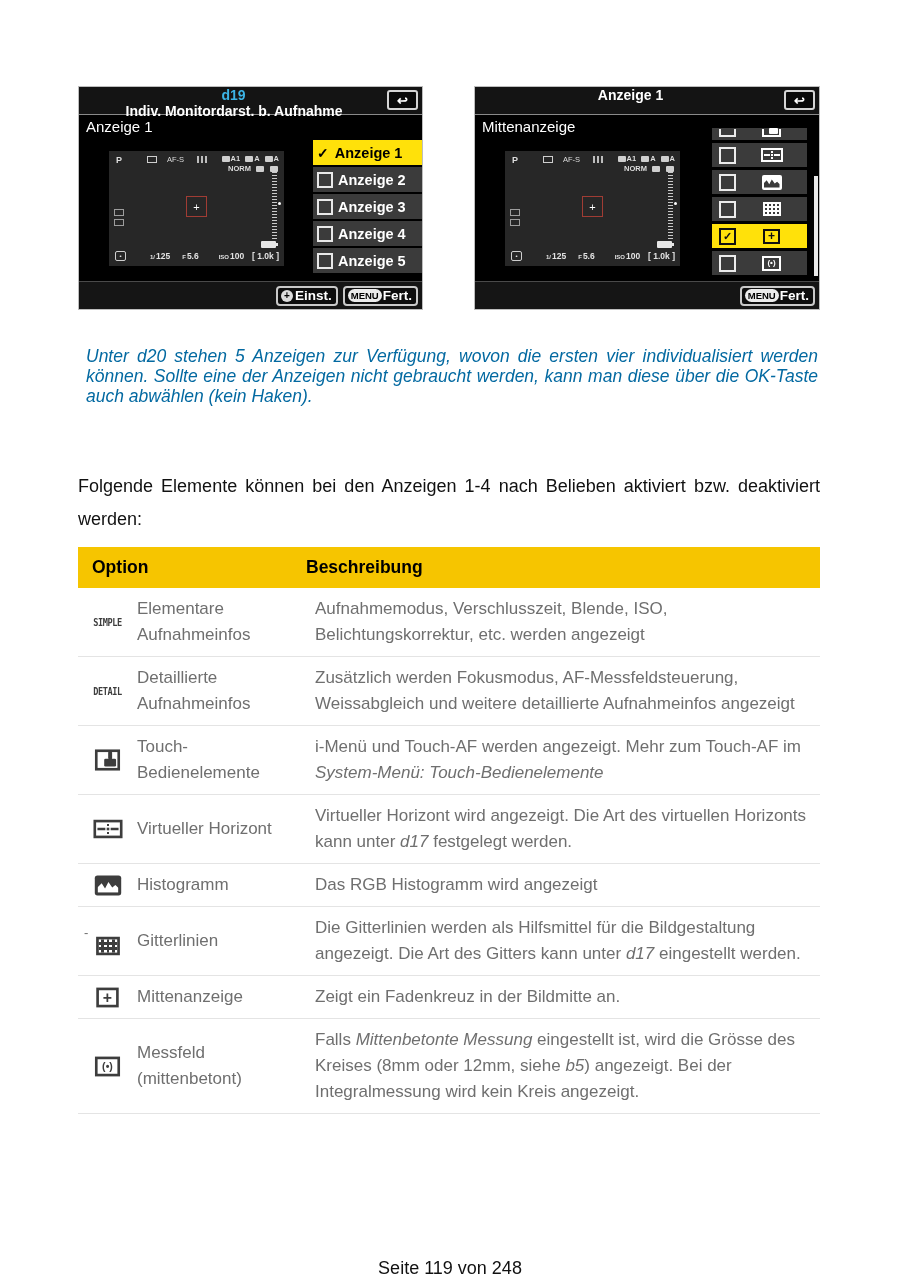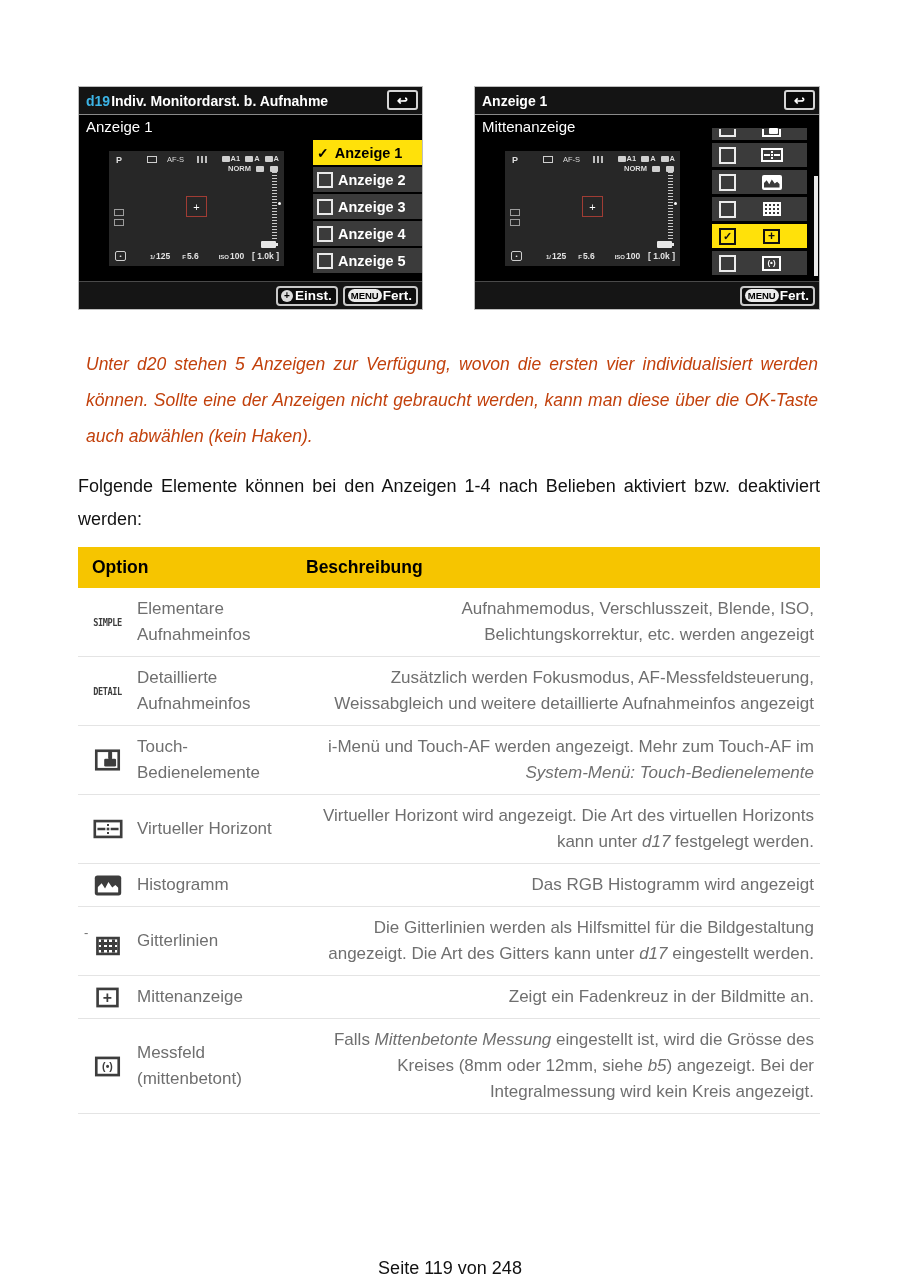--- a/index.html
+++ b/index.html
@@ -5,21 +5,21 @@
   html,body{margin:0;padding:0;}
   body{width:900px;height:1277px;position:relative;background:#ffffff;
        font-family:"Liberation Sans",sans-serif;overflow:hidden;}
 
   
   .scr{position:absolute;background:#000;border:1px solid #bdbdbd;overflow:hidden;}
   #scr-left{left:78px;top:86px;width:343px;height:222px;}
   #scr-right{left:474px;top:86px;width:344px;height:222px;}
   .titlebar{height:27px;background:#141414;border-bottom:1px solid #8a8a8a;display:flex;
             align-items:center;padding:0 40px 0 7px;color:#fff;font-size:14px;font-weight:700;
-            white-space:nowrap;}
+            white-space:nowrap;flex-direction:column;}
   .badge{color:#3cb4e6;margin-right:1px;font-weight:800;}
   .backbtn{position:absolute;right:4px;top:3px;width:31px;height:20px;border:2px solid #d6d6d6;
            border-radius:3px;background:#0a0a0a;color:#fff;display:flex;align-items:center;
            justify-content:center;font-size:13px;font-weight:700;line-height:1;box-sizing:border-box;}
   .subtitle{position:absolute;left:7px;top:31px;color:#fff;font-size:15px;}
 
   
   .preview{position:absolute;left:30px;top:64px;width:175px;height:115px;background:#272727;color:#dedede;}
   .pv-mode{position:absolute;left:7px;top:4px;font-size:9px;font-weight:700;}
   .pv-afbox{position:absolute;left:38px;top:5px;width:10px;height:7px;border:1px solid #cfcfcf;box-sizing:border-box;}
@@ -93,37 +93,37 @@
   .mi-center{width:17px;height:15px;border:2px solid currentColor;font-size:12px;font-weight:700;
       display:inline-flex;align-items:center;justify-content:center;line-height:1;}
   .mi-metering{width:19px;height:15px;border:2px solid currentColor;font-size:8px;font-weight:700;
       display:inline-flex;align-items:center;justify-content:center;line-height:1;}
   .mi-touch{width:19px;height:16px;border:2px solid currentColor;position:relative;}
   .mi-touch:before{content:'';position:absolute;right:1px;bottom:1px;width:9px;height:6px;background:currentColor;border-radius:1px;}
   .mi-touch:after{content:'';position:absolute;right:4px;bottom:6px;width:3px;height:7px;background:currentColor;border-radius:2px;}
 
   
   .note{position:absolute;left:86px;top:328px;width:732px;font-size:17.5px;font-style:italic;
-        line-height:36px;color:#c2410c;text-align:justify;}
+        line-height:20px;color:#0369a1;text-align:justify;}
   .intro{position:absolute;left:78px;top:452px;width:742px;font-size:18px;line-height:33px;
          color:#111;text-align:justify;}
   .pagefooter{position:absolute;left:0;top:1227px;width:100%;text-align:center;font-size:18px;color:#111;margin-top:31px;}
 
   
   .opt-table{position:absolute;left:78px;top:547px;width:742px;}
   .t-head{display:flex;align-items:center;background:#f6c500;height:41px;font-weight:700;
           font-size:17.5px;color:#000;}
   .h-opt{width:228px;padding-left:14px;box-sizing:border-box;}
   .t-row{display:flex;align-items:center;border-bottom:1px solid #e4e4e4;padding:8px 0;
          color:#6f6f6f;font-size:17px;line-height:26px;}
   .c-icon{width:59px;flex:none;display:flex;flex-direction:column;align-items:center;justify-content:center;color:#3d3d3d;}
   .c-icon .mi{transform:scale(1.32);}
   .c-icon .mi-histogram .mt{background:#fff;}
   .c-opt{width:178px;flex:none;padding-right:14px;box-sizing:border-box;}
-  .c-desc{flex:1;padding-right:6px;text-align:right;}
+  .c-desc{flex:1;padding-right:6px;}
   .c-desc em{font-style:italic;}
   .mi-text{font-family:"DejaVu Sans Mono",monospace;font-size:10.5px;font-weight:700;color:#3d3d3d;
            letter-spacing:-0.5px;transform:scaleX(.82);}
   .icon-pre{align-self:flex-start;margin-left:6px;font-size:13px;line-height:6px;color:#6f6f6f;margin-bottom:3px;}
 </style>
 </head>
 <body>
 
 <div class="scr" id="scr-left">
   <div class="titlebar">

